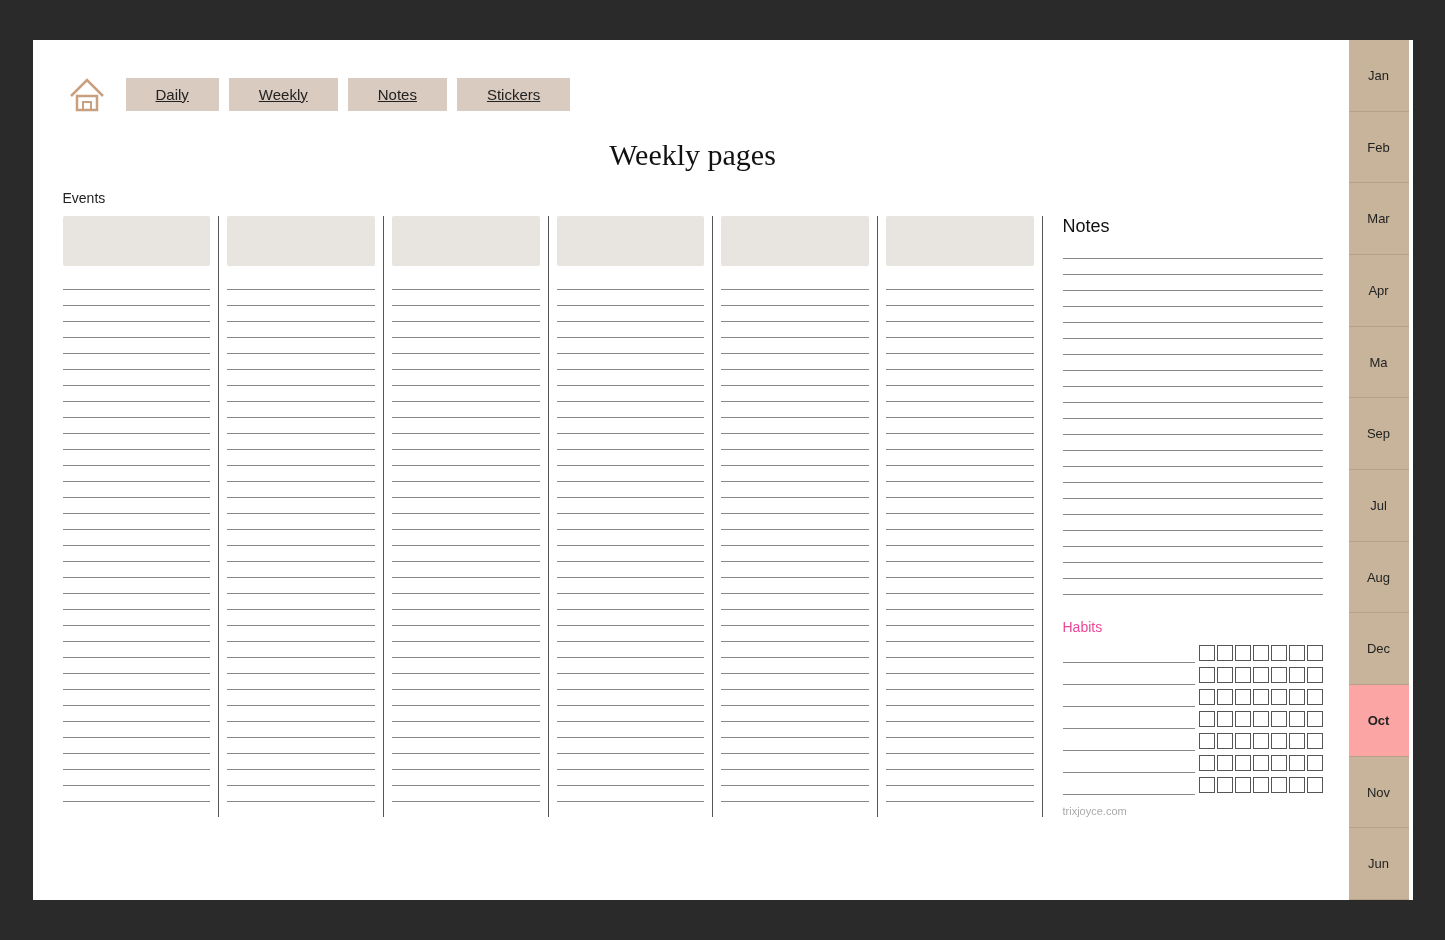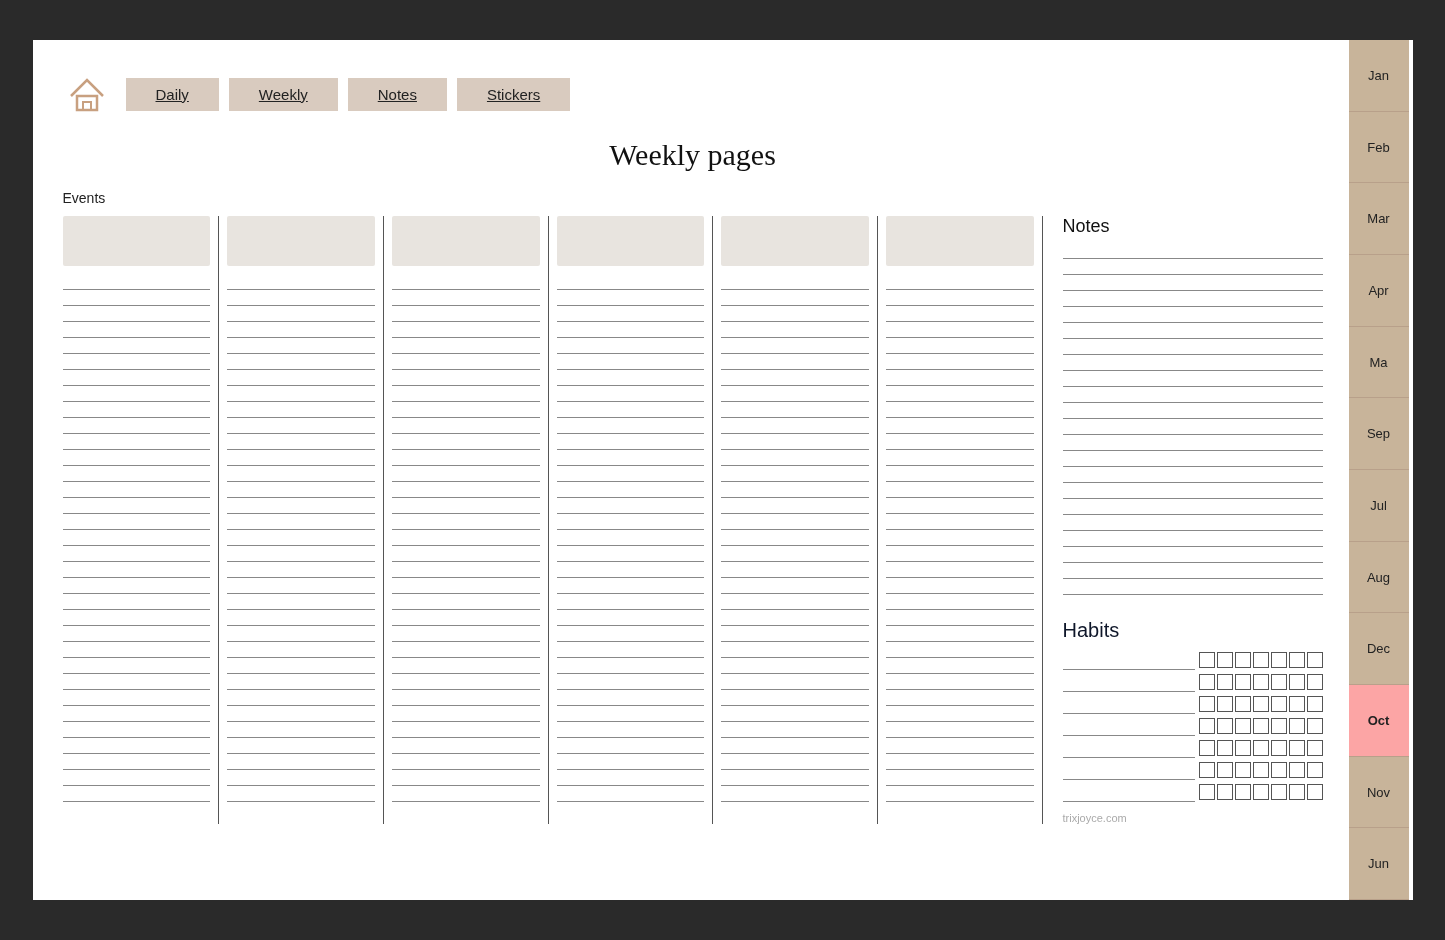--- a/index.html
+++ b/index.html
@@ -186,23 +186,23 @@
       border-bottom: 1px solid #888;
       height: 16px;
       width: 100%;
     }
 
     .habits-section {
       margin-top: 8px;
     }
 
     .habits-title {
-      font-size: 20px;
+      font-size: 14px;
       font-family: Arial, sans-serif;
-      color: #0f172a;
+      color: #ec4899;
       margin-bottom: 8px;
     }
 
     .habits-rows {
       display: flex;
       flex-direction: column;
       gap: 2px;
     }
 
     .habit-row {

